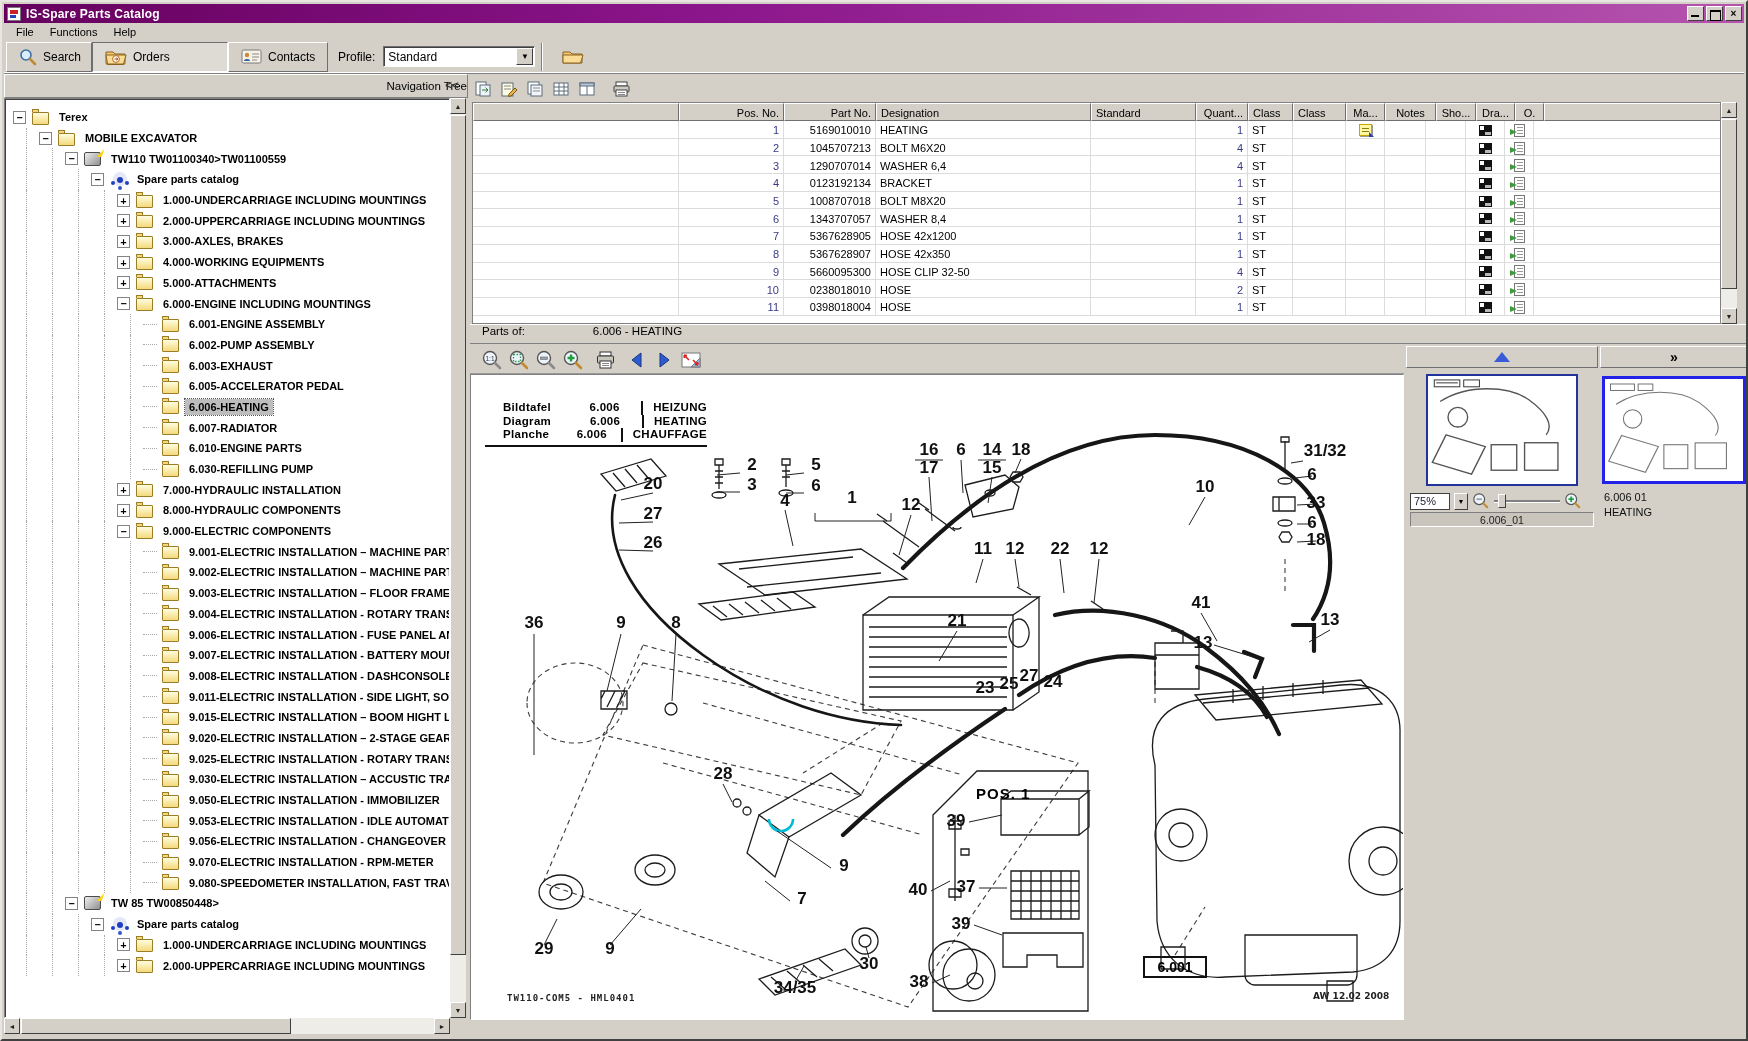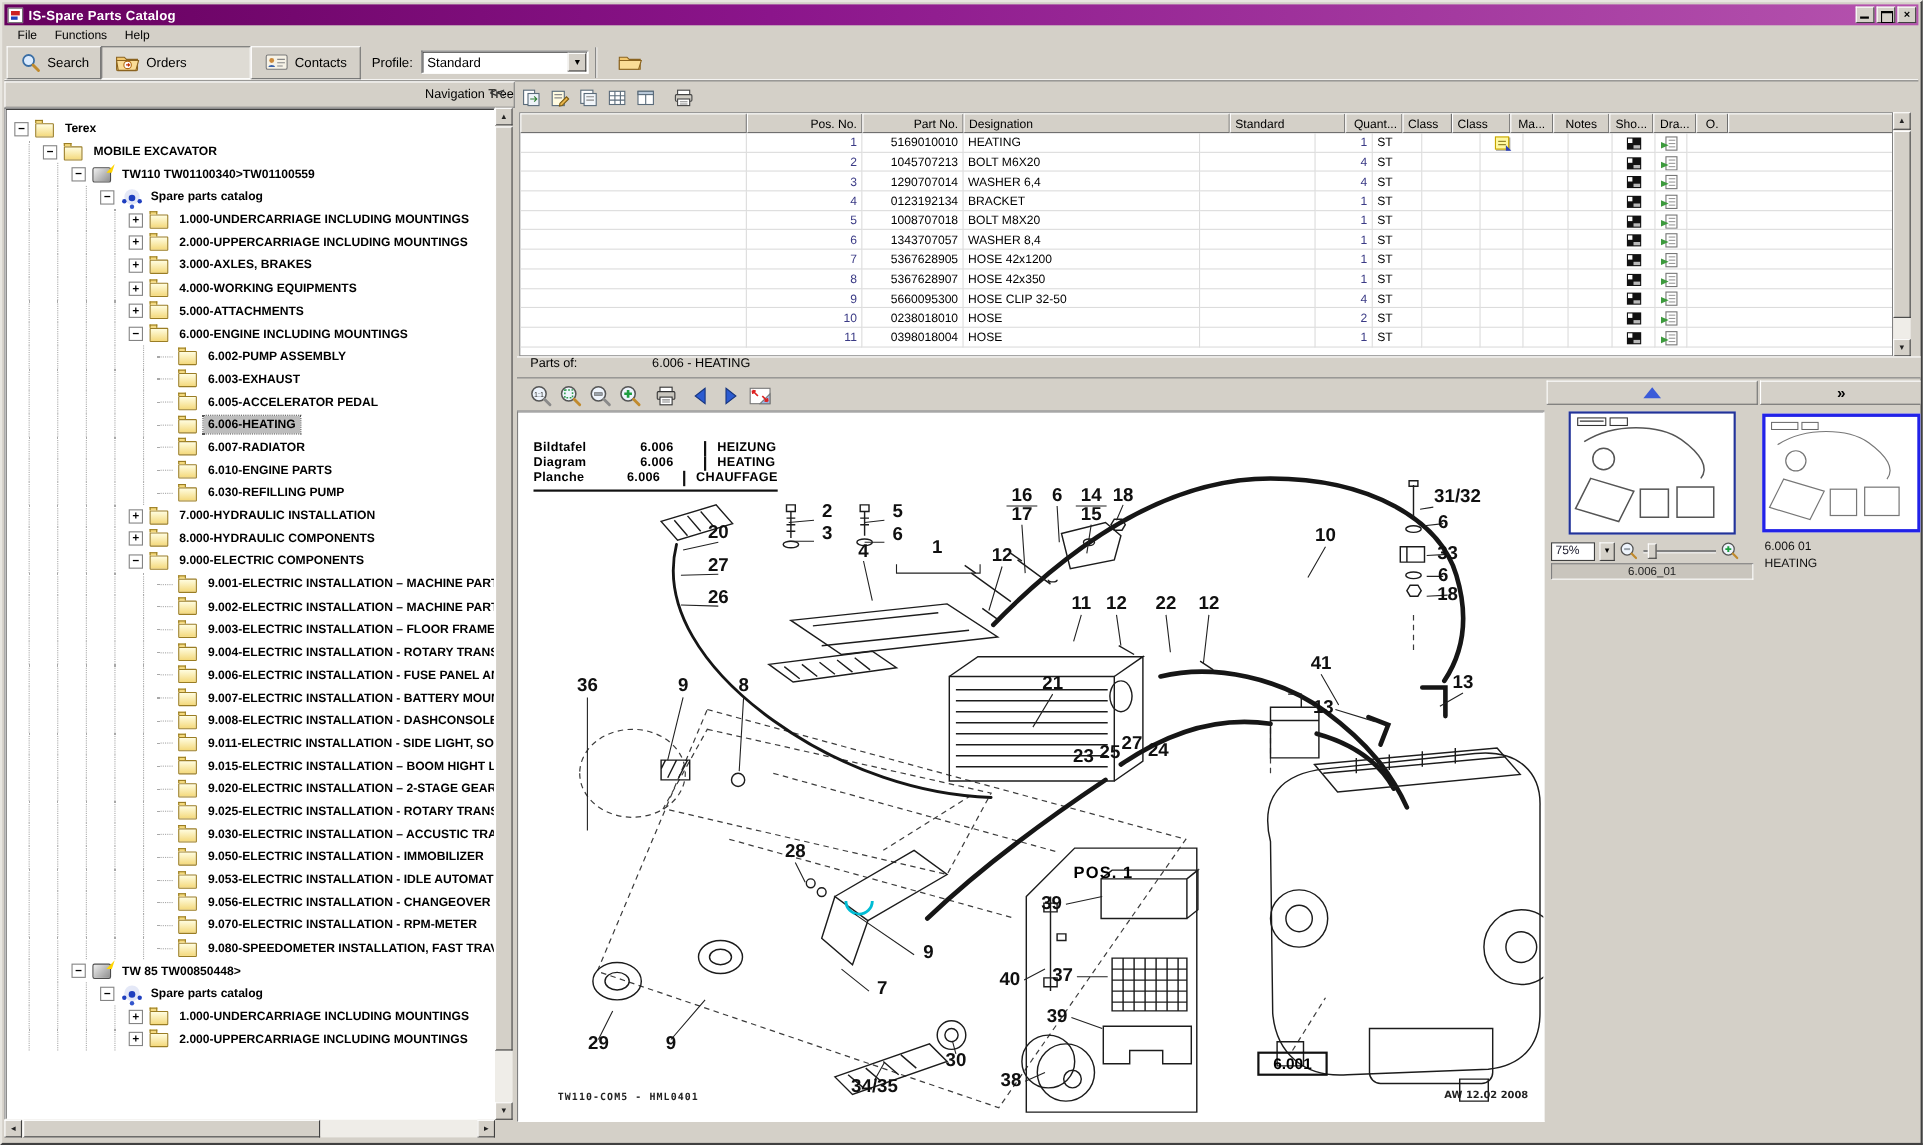--- a/index.html
+++ b/index.html
@@ -97,21 +97,21 @@
   .partsof .val{margin-left:68px;}
   
   .dtoolbar{position:absolute;left:468px;top:344px;width:934px;height:28px;background:#d4d0c8;display:flex;align-items:center;gap:4px;padding-left:10px;border-bottom:1px solid #9a9a9a;}
   .dtb{width:23px;height:23px;display:flex;align-items:center;justify-content:center;}
   
   .canvas{position:absolute;left:468px;top:372px;width:934px;height:646px;background:#fff;
      border:1px solid;border-color:#808080 #fff #fff #808080;overflow:hidden;}
   .canvas svg{position:absolute;left:0;top:0;}
   .tblock{position:absolute;left:14px;top:26px;width:222px;border-bottom:2.5px solid #111;padding-bottom:3px;}
   .tbrow{display:flex;height:13.5px;font-size:11.5px;font-weight:bold;letter-spacing:.3px;}
-  .tbrow .c1{width:97px;}
+  .tbrow .c1{width:97px;margin-left:18px;}
   .tbrow .c2{width:58px;}
   .tbrow .c3{border-left:2px solid #111;padding-left:10px;flex:1;}
   .pos1label{position:absolute;left:505px;top:410px;font-size:15px;font-weight:bold;letter-spacing:1px;}
   .lbl6001{position:absolute;left:672px;top:581px;width:64px;height:22px;border:2px solid #111;
      display:flex;align-items:center;justify-content:center;font-size:14px;font-weight:bold;}
   .footL{position:absolute;left:36px;top:618px;font:bold 9px "DejaVu Sans Mono",monospace;letter-spacing:1px;color:#222;}
   .footR{position:absolute;left:842px;top:616px;font:bold 9px "DejaVu Sans",sans-serif;color:#222;}
   .co{font:600 17px "Liberation Sans",sans-serif;fill:#101010;}
   
   .side-btn{position:absolute;height:22px;top:344px;background:#d4d0c8;border:1px solid;border-color:#fff #6f6f6f #6f6f6f #fff;
@@ -297,20 +297,32 @@
       <div class="tree-row">
         <span class="gl"></span>
         <span class="gl"></span>
         <span class="gl"></span>
         <span class="gl"></span>
         <span class="gl"></span>
         <span class="stub"></span>
         <span class="ticon folder">
           <span class="tab"></span>
         </span>
+        <span class="tlabel">6.001-ENGINE ASSEMBLY</span>
+      </div>
+      <div class="tree-row">
+        <span class="gl"></span>
+        <span class="gl"></span>
+        <span class="gl"></span>
+        <span class="gl"></span>
+        <span class="gl"></span>
+        <span class="stub"></span>
+        <span class="ticon folder">
+          <span class="tab"></span>
+        </span>
         <span class="tlabel">6.002-PUMP ASSEMBLY</span>
       </div>
       <div class="tree-row">
         <span class="gl"></span>
         <span class="gl"></span>
         <span class="gl"></span>
         <span class="gl"></span>
         <span class="gl"></span>
         <span class="stub"></span>
         <span class="ticon folder">
@@ -715,21 +727,21 @@
           <line x1="6" y1="14.5" x2="13" y2="14.5" stroke="#888"></line>
         </svg>
       </span>
   </div>
 
   <div class="ptable">
       <div class="prow header">
         <span class="pcell l" style="width:206px"></span>
         <span class="pcell r" style="width:105px">Pos. No.</span>
         <span class="pcell r" style="width:92px">Part No.</span>
-        <span class="pcell l" style="width:242px">Designation</span>
+        <span class="pcell l" style="width:215px">Designation</span>
         <span class="pcell l" style="width:105px">Standard</span>
         <span class="pcell r" style="width:52px">Quant...</span>
         <span class="pcell l" style="width:45px">Class</span>
         <span class="pcell l" style="width:53px">Class</span>
         <span class="pcell c" style="width:39px">Ma...</span>
         <span class="pcell c" style="width:51px">Notes</span>
         <span class="pcell c" style="width:40px">Sho...</span>
         <span class="pcell c" style="width:39px">Dra...</span>
         <span class="pcell c" style="width:29px">O.</span>
         <span class="pcell l" style="width:188px"></span>

